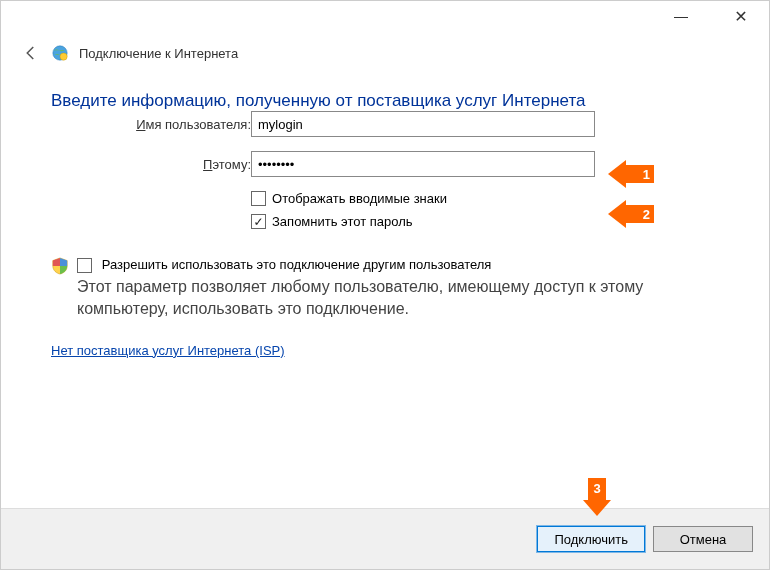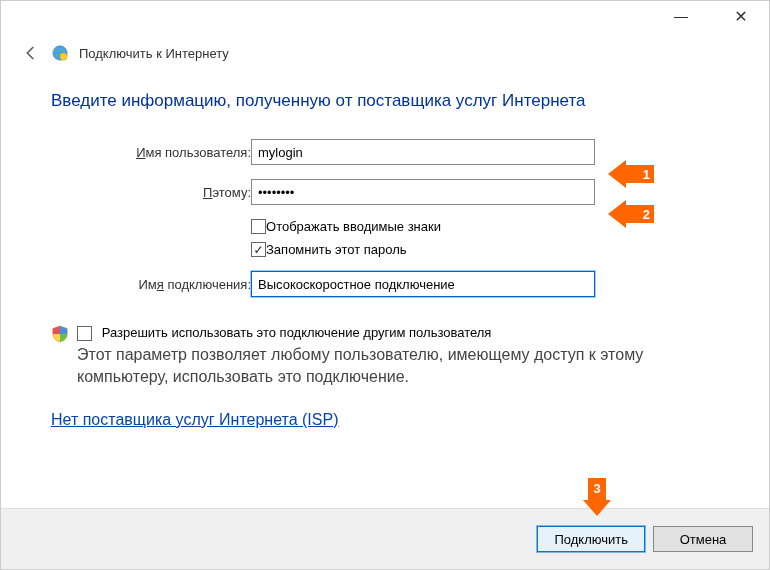--- a/index.html
+++ b/index.html
@@ -60,21 +60,20 @@
       font-size: 13px;
       color: #333;
     }
     .content {
       flex: 1;
       padding: 20px 50px 10px 50px;
     }
     .heading {
       color: #003399;
       font-size: 17px;
-      margin-bottom: 28px;
     }
     .form-row {
       display: flex;
       align-items: center;
       margin-bottom: 14px;
       position: relative;
     }
     .form-label {
       width: 200px;
       color: #333;
@@ -92,20 +91,21 @@
     }
     .text-input.focused {
       border: 1px solid #0066cc;
       outline: 1px solid #99ccff;
     }
     .checkbox-row {
       display: flex;
       align-items: center;
       margin-left: 200px;
       margin-bottom: 8px;
+      gap: 6px;
       font-size: 13px;
     }
     .checkbox {
       width: 15px; height: 15px;
       border: 1px solid #666;
       display: inline-flex;
       align-items: center;
       justify-content: center;
       background: #fff;
     }
@@ -125,21 +125,21 @@
     .shield-text { font-size: 13px; }
     .shield-sub {
       color: #444;
       font-size: 16px;
       margin-top: 3px;
       line-height: 1.4;
     }
     .link {
       color: #0645ad;
       text-decoration: underline;
-      font-size: 16px;
+      font-size: 13px;
       margin-top: 22px;
       display: inline-block;
       cursor: pointer;
     }
     .footer {
       height: 61px;
       border-top: 1px solid #ddd;
       background: #f0f0f0;
       display: flex;
       justify-content: flex-end;
@@ -226,21 +226,21 @@
         </svg>
     </div>
     <span class="globe-icon">
       <svg viewBox="0 0 20 20" width="18" height="18">
         <circle cx="10" cy="10" r="8" fill="#4aa3df" stroke="#1a6fb0" stroke-width="0.5"></circle>
         <path d="M3 7 Q6 5 9 7 Q12 9 15 7" fill="#6dbf4b"></path>
         <path d="M4 12 Q7 10 10 12 Q13 14 16 12" fill="#6dbf4b"></path>
         <circle cx="14" cy="14" r="4" fill="#ffcc33" stroke="#cc9900" stroke-width="0.5"></circle>
       </svg>
     </span>
-    <span class="header-title">Подключить к Интернету</span>
+    <span class="header-title">Подключение к Интернета</span>
   </div>
 
   <div class="content">
     <div class="heading">Введите информацию, полученную от поставщика услуг Интернета</div>
 
     
     <div class="form-row">
       <div class="form-label"><span class="u">И</span><span id="ul">мя пользователя:</span></div>
       <input class="text-input" type="text" value="mylogin" style="">
     </div>
@@ -257,24 +257,20 @@
       <span><span class="u">О</span><span id="scl">тображать вводимые знаки</span></span>
     </div>
 
     
     <div class="checkbox-row">
       <span class="checkbox checked"></span>
       <span><span class="u">З</span><span id="rml">апомнить этот пароль</span></span>
     </div>
 
     
-    <div class="form-row" style="margin-top:14px;">
-      <div class="form-label">Им<span class="u">я</span><span id="cnl"> подключения:</span></div>
-      <input class="text-input focused" type="text" value="Высокоскоростное подключение" style="">
-    </div>
 
     
     <div class="shield-row">
       <span class="shield-icon">
         <svg viewBox="0 0 20 20" width="18" height="18">
           <path d="M10 1 L18 4 V10 C18 15 14 18 10 19 C6 18 2 15 2 10 V4 Z" fill="#ffd24d" stroke="#c09000" stroke-width="0.5"></path>
           <path d="M10 1 L18 4 V10 L10 10 Z" fill="#4a90d9"></path>
           <path d="M10 10 L2 10 V4 L10 1 Z" fill="#e05555"></path>
           <path d="M10 10 L18 10 V10 C18 15 14 18 10 19 Z" fill="#6bbf4b"></path>
         </svg>

